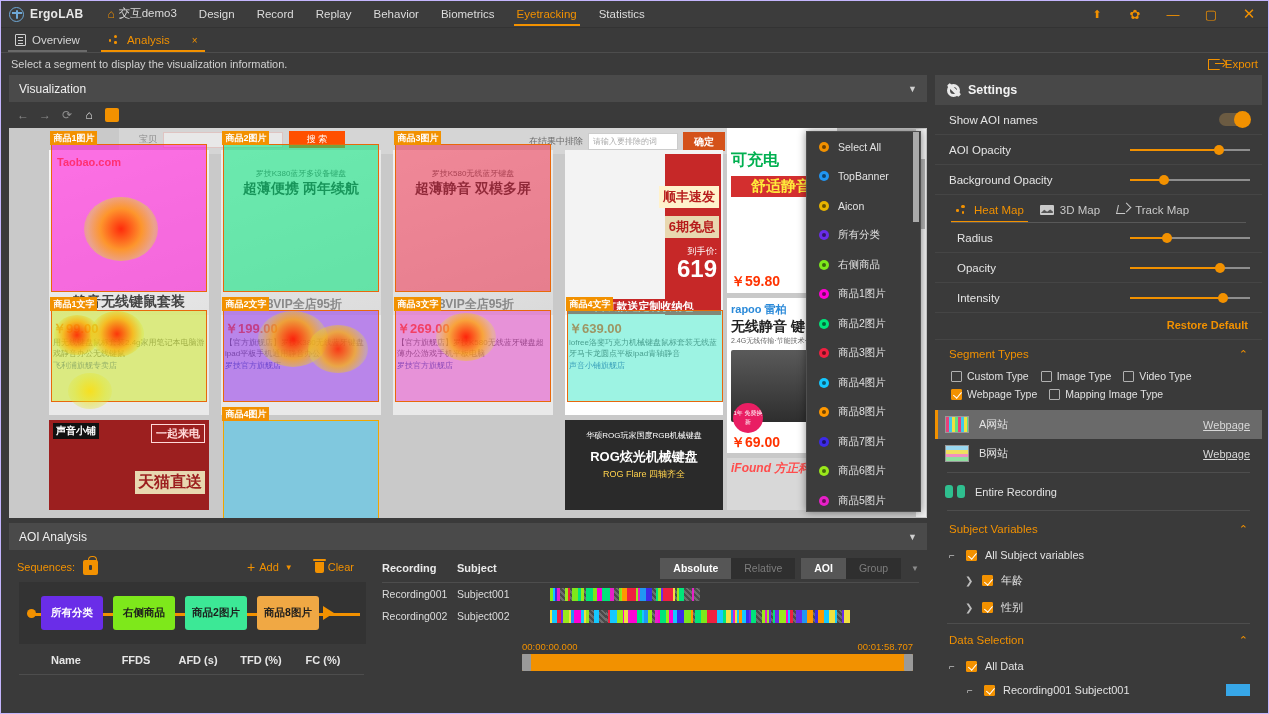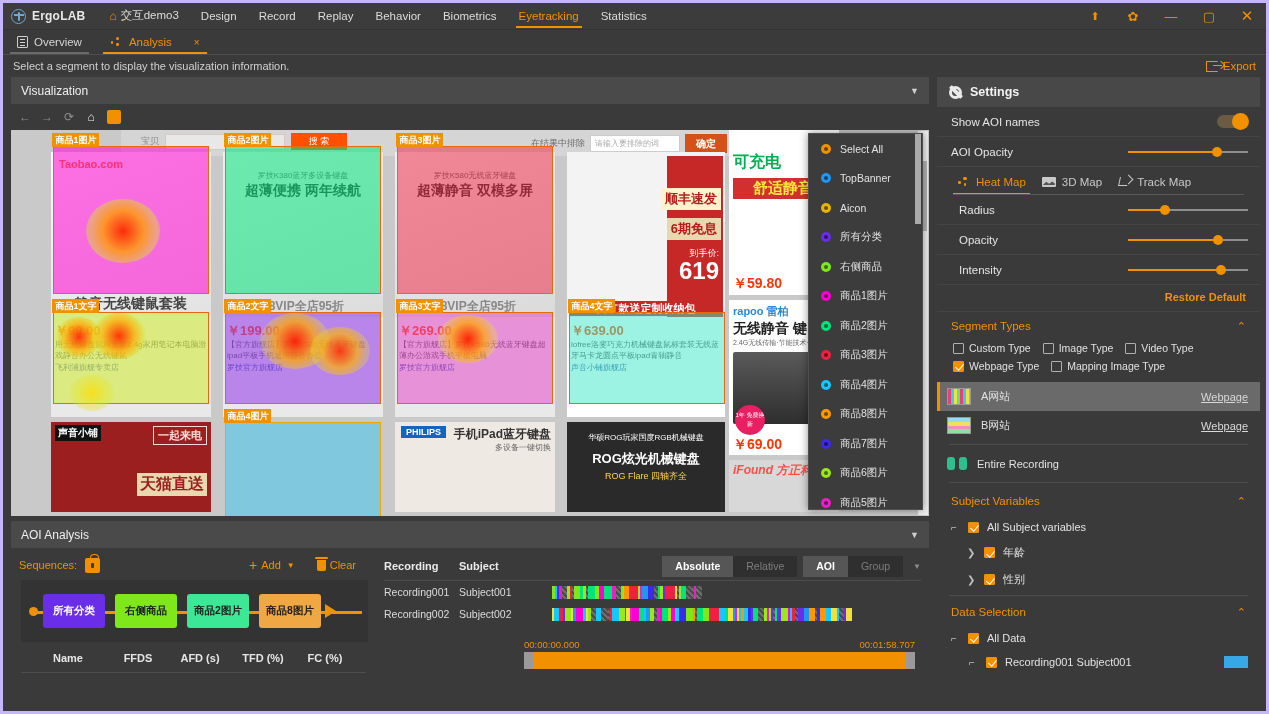--- a/index.html
+++ b/index.html
@@ -6,21 +6,21 @@
   html, body {
     width: 1269px; height: 714px;
     background: #2b2b2b;
     font-family: "Liberation Sans", sans-serif;
     overflow: hidden;
     color: #d8d8d8;
     -webkit-font-smoothing: antialiased;
   }
   .app {
     position: relative; width: 1269px; height: 714px;
-    border: 3px solid #c4b5fd;
+    border: 1px solid #c4b5fd;
     background: #3a3a3a;
     display: flex; flex-direction: column;
   }
 
   
   .titlebar {
     height: 27px; background: #3c3c3c;
     display: flex; align-items: center;
     flex: 0 0 27px;
     border-bottom: 1px solid #333;
@@ -540,25 +540,20 @@
               <div style="position:absolute;left:4px;bottom:1px;color:#ff3300;font-size:14px;font-weight:bold;">￥69.00</div>
             </div>
             <div class="card" style="left:718px;top:330px;width:110px;height:52px;background:#d8d8d8;">
               <div style="position:absolute;left:4px;top:2px;color:#ff4d4d;font-size:12px;font-weight:bold;font-style:italic;">iFound 方正科技</div>
             </div>
 
             <div class="card" style="left:40px;top:292px;width:160px;height:90px;background:#9c1f1f;">
               <div style="position:absolute;left:4px;top:3px;background:#111;color:#fff;font-size:10px;font-weight:bold;padding:1px 3px;">声音小铺</div>
               <div style="position:absolute;right:4px;top:4px;color:#ffd9d9;font-size:11px;font-weight:bold;border:1px solid #ffd9d9;padding:1px 4px;">一起来电</div>
               <div style="position:absolute;right:4px;bottom:16px;background:#e8d8b0;color:#9c1f1f;font-size:16px;font-weight:bold;padding:1px 3px;">天猫直送</div>
-            </div>
-            <div class="card" style="left:384px;top:292px;width:160px;height:90px;background:#efe9e4;">
-              <div style="position:absolute;left:6px;top:4px;background:#1565c0;color:#fff;font-size:9px;font-weight:bold;padding:1px 5px;">PHILIPS</div>
-              <div style="position:absolute;right:4px;top:4px;color:#333;font-size:12px;font-weight:bold;">手机iPad蓝牙键盘</div>
-              <div style="position:absolute;right:4px;top:20px;color:#666;font-size:8px;">多设备一键切换</div>
             </div>
             <div class="card" style="left:556px;top:292px;width:158px;height:90px;background:#2a2a2a;">
               <div style="position:absolute;left:0;right:0;top:10px;text-align:center;color:#fff;font-size:8px;">华硕ROG玩家国度RGB机械键盘</div>
               <div style="position:absolute;left:0;right:0;top:28px;text-align:center;color:#fff;font-size:13px;font-weight:bold;">ROG炫光机械键盘</div>
               <div style="position:absolute;left:0;right:0;top:48px;text-align:center;color:#ffd24d;font-size:9px;">ROG Flare 四轴齐全</div>
             </div>
           </div>
 
           <div class="aoi" style="left:42px;top:16px;width:156px;height:148px;">
             <span class="aoi-label">商品1图片</span>
@@ -903,20 +898,28 @@
 
           <div class="set-row">
             <span class="lab">AOI Opacity</span>
             <span class="slider">
               <span class="trk"></span>
                 <span class="fill" style="width:75%"></span>
                 <span class="knb" style="left:70%"></span>
             </span>
           </div>
 
+          <div class="set-row">
+            <span class="lab">Background Opacity</span>
+            <span class="slider">
+              <span class="trk"></span>
+                <span class="fill" style="width:28%"></span>
+                <span class="knb" style="left:24%"></span>
+            </span>
+          </div>
 
           <div class="map-tabs">
             <div class="map-tab active">
               <span class="ico-scatter">
                   <i></i>
                   <i></i>
                   <i></i>
                 </span>
               <span>Heat Map</span>
             </div>

